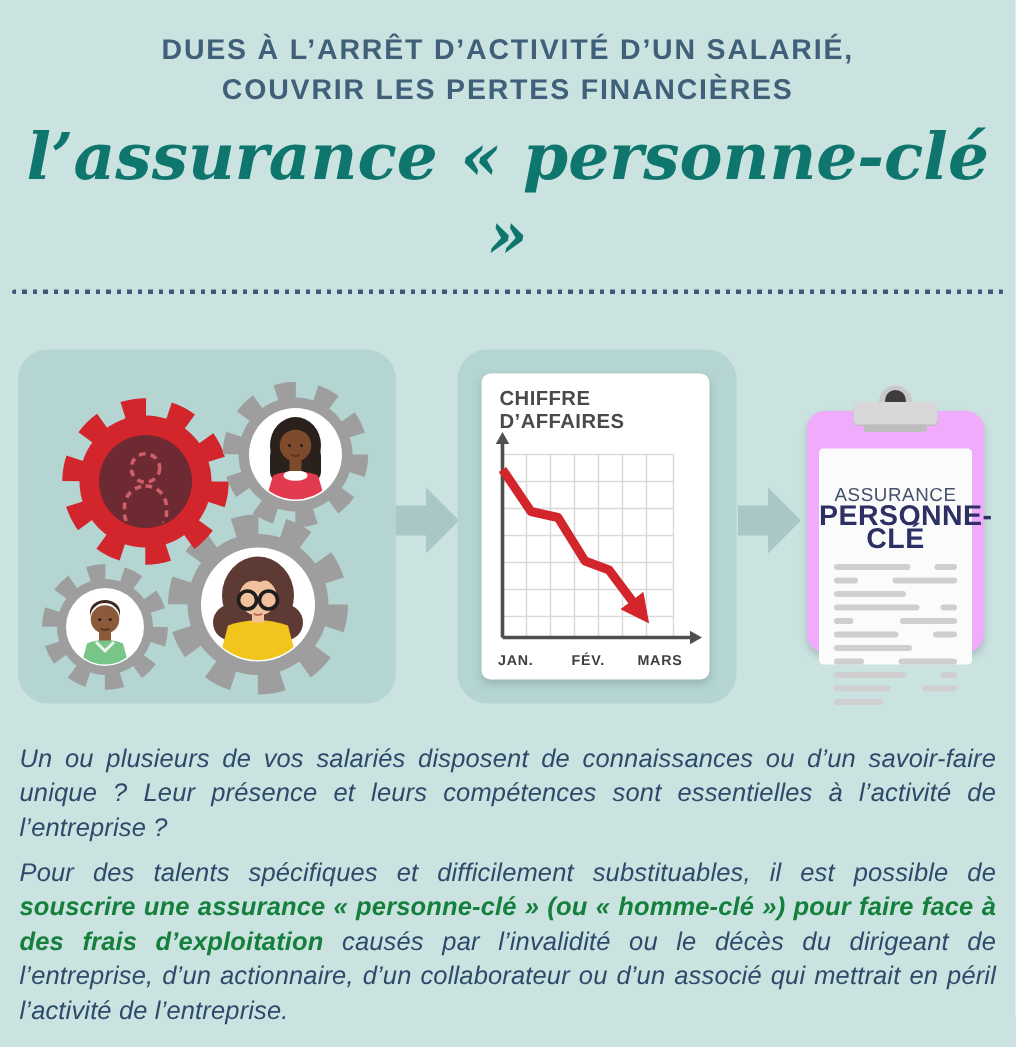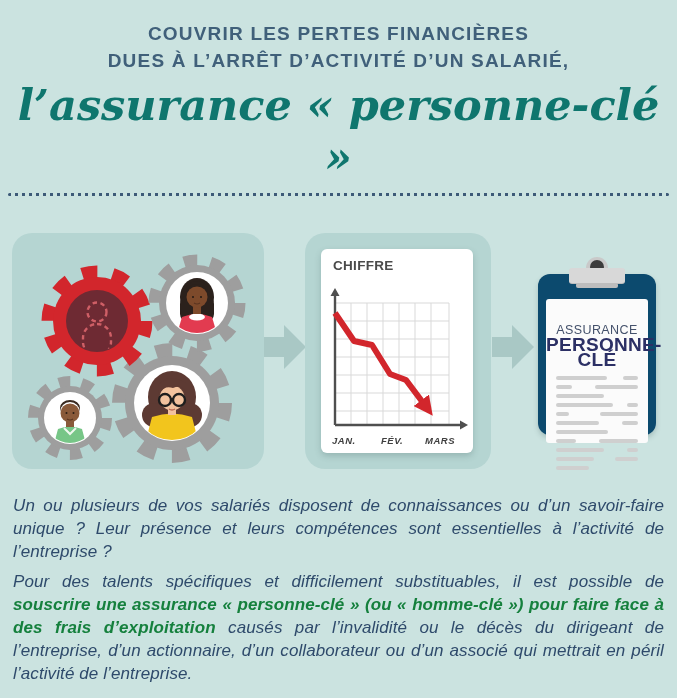--- a/index.html
+++ b/index.html
@@ -48,28 +48,28 @@
   }
   .chart-title{
     padding:9px 0 0 12px;
     font-size:13.5px;font-weight:bold;line-height:15px;
     letter-spacing:.3px;color:#4a4a4a;
   }
   .chart-plot{position:absolute;left:0;top:38px;}
   .chart-xlabels{position:absolute;left:0;bottom:5px;width:100%;height:13px;}
   .chart-xlabels span{
     position:absolute;font-size:9.5px;font-weight:bold;
-    letter-spacing:.5px;color:#3f3f3f;font-style:italic;
+    letter-spacing:.5px;color:#3f3f3f;
   }
   .xl-0{left:11px;} .xl-1{left:60px;} .xl-2{left:104px;}
   
   .clipboard{position:absolute;left:538px;top:36px;width:118px;height:178px;}
   .clip-board{
     position:absolute;left:0;top:17px;width:118px;height:161px;
-    background:#0c4a6e;border-radius:12px;
+    background:#f0abfc;border-radius:12px;
     box-shadow:0 3px 5px rgba(60,90,90,.25);
   }
   .clip-paper{
     position:absolute;left:8px;top:25px;width:102px;height:144px;
     background:#fbfbfb;border-radius:3px;
     text-align:center;
   }
   .clip-ring{position:absolute;left:48px;top:0;width:22px;height:22px;border-radius:50%;background:#c9c9c9;}
   .clip-knob{position:absolute;left:52px;top:3px;width:14px;height:14px;border-radius:50%;background:#3c3c3c;}
   .clip-bar{position:absolute;left:31px;top:11px;width:56px;height:15px;background:#d8d8d8;border-radius:3px;box-shadow:0 1px 0 #bdbdbd;}
@@ -87,22 +87,22 @@
   }
   .bodytext p{margin:0 0 7px 0;font-style:italic;}
   .bodytext .b{font-weight:bold;color:#15803d;}
 </style>
 </head>
 <body>
 
 <div class="page">
 
   <div class="header">
+    <div class="head-line">DUES À L’ARRÊT D’ACTIVITÉ D’UN SALARIÉ,</div>
     <div class="head-line">COUVRIR LES PERTES FINANCIÈRES</div>
-    <div class="head-line">DUES À L’ARRÊT D’ACTIVITÉ D’UN SALARIÉ,</div>
     <div class="script-title">l’assurance « personne-clé »</div>
   </div>
 
   <div class="dotted-divider"></div>
 
   <div class="process">
 
     <div class="panel panel-left">
       <svg width="252" height="236" viewBox="0 0 252 236">
         <defs>
@@ -189,20 +189,21 @@
     <div class="flow-arrow flow-arrow-1">
       <svg width="42" height="48" viewBox="0 0 42 48">
         <polygon points="0,14 20,14 20,2 42,24 20,46 20,34 0,34" fill="#a9c8c5"></polygon>
       </svg>
     </div>
 
     <div class="panel panel-mid">
       <div class="chart-card">
         <div class="chart-title">
           <div>CHIFFRE</div>
+          <div>D’AFFAIRES</div>
         </div>
         <svg class="chart-plot" width="152" height="150" viewBox="0 0 152 150">
           <defs>
             <marker id="redArrow" viewBox="0 0 10 10" refX="5" refY="5" markerWidth="3.2" markerHeight="3.2" orient="auto-start-reverse">
               <path d="M0,0 L10,5 L0,10 Z" fill="#d2262c"></path>
             </marker>
           </defs>
 
           <g stroke="#d9d9d9" stroke-width="1">
             <line x1="14" y1="16" x2="128" y2="16"></line>

